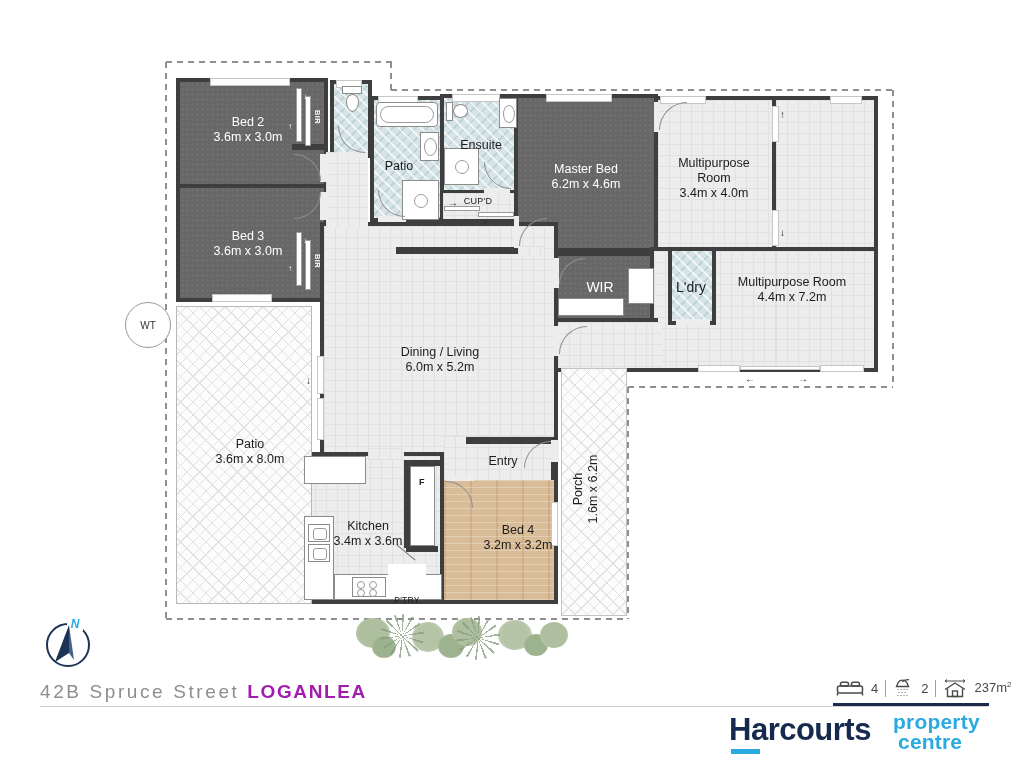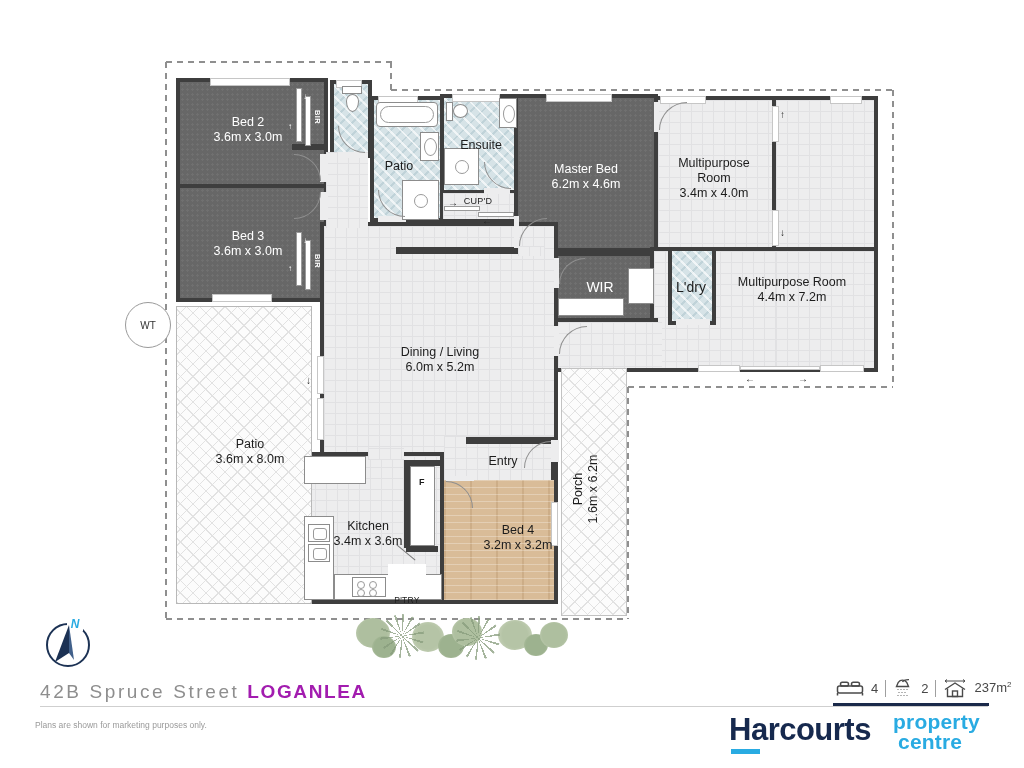--- a/index.html
+++ b/index.html
@@ -362,14 +362,13 @@
 </div>
 
 <div class="brand">Harcourts</div>
 <div class="brand-bar"></div>
 <div class="brand-sub">
   <span>property</span>
   <span>centre</span>
 </div>
 
 <div class="disclaimer">
-  <span>Plans are shown for marketing purposes only.</span>
 </div>
 
 </body></html>

